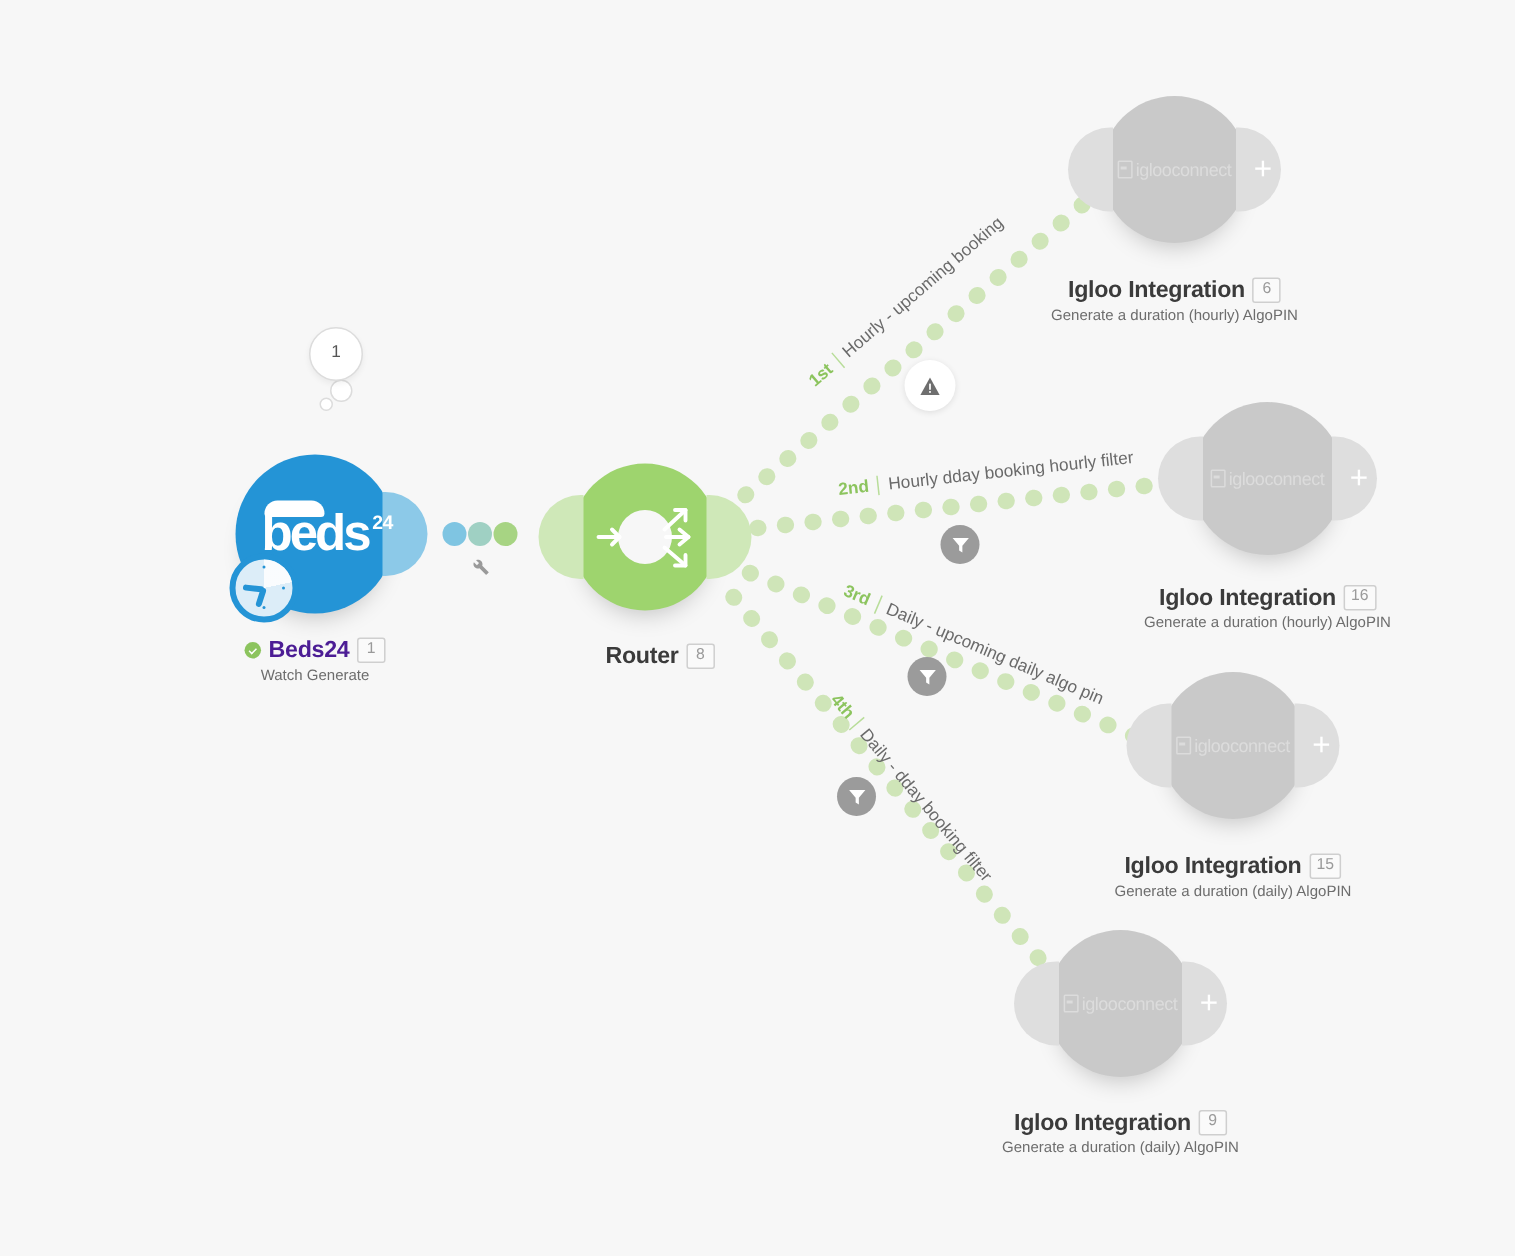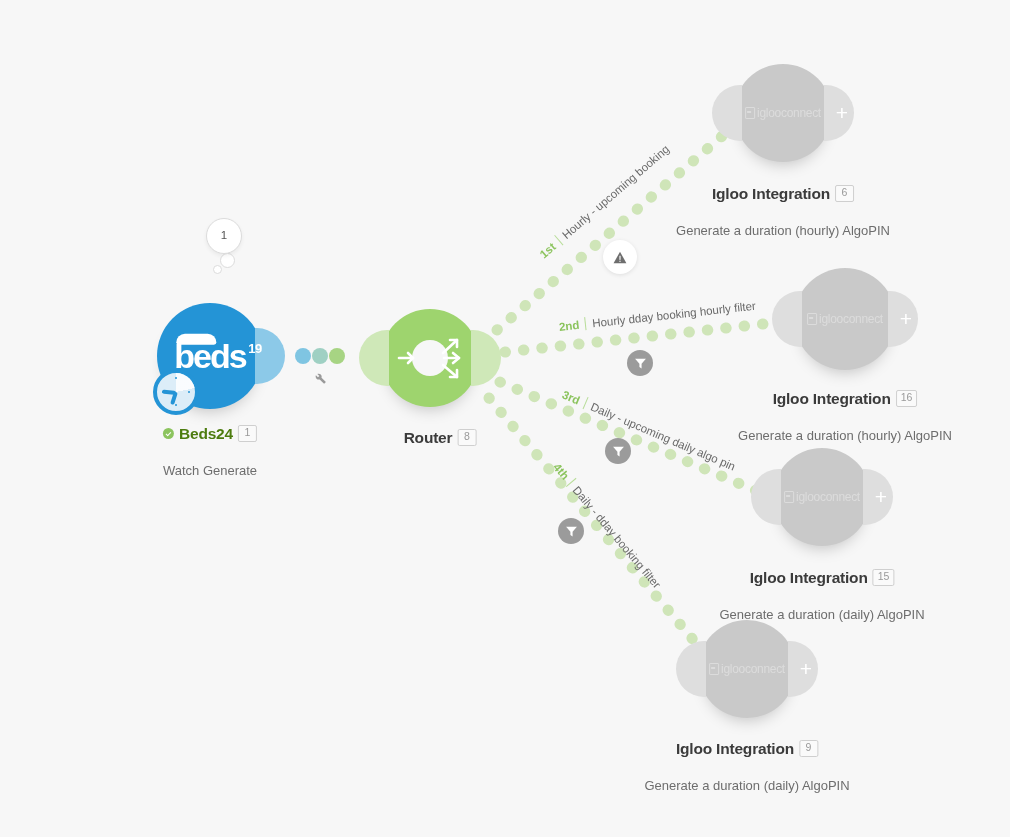--- a/index.html
+++ b/index.html
@@ -83,37 +83,37 @@
     align-items: center;
     justify-content: center;
     gap: 5px;
     line-height: 1;
   }
   .node-title {
     font-size: 15.5px;
     font-weight: bold;
     letter-spacing: -0.2px;
   }
-  .node-title.green { color: #4d7c0f; }
+  .node-title.green { color: #4c1d95; }
   .node-title.dark  { color: #3b3b3b; }
   .badge {
     display: inline-block;
     min-width: 9px;
     padding: 1px 4px 2px;
     border: 1px solid #cfcfcf;
     border-radius: 2px;
     background: #fafafa;
     color: #9a9a9a;
     font-size: 10.5px;
     line-height: 1.1;
     text-align: center;
   }
   .node-sub {
-    margin-top: 21px;
-    font-size: 13px;
+    margin-top: 3px;
+    font-size: 10px;
     color: #6d6d6d;
   }
   .status-dot {
     width: 11px; height: 11px;
     border-radius: 50%;
     background: #8cc45e;
     position: relative;
     flex: 0 0 auto;
   }
   .status-dot::after {
@@ -323,21 +323,21 @@
     <circle cx="320" cy="356" r="8" fill="#9fd0c3"></circle>
     <circle cx="337" cy="356" r="8" fill="#a7d483"></circle>
   </svg>
 
   <div class="node" style="left:210px; top:356px;">
     <div class="bubble blue" style="width:106px; height:106px;">
       <div class="port right blue" style="right:-22px;"></div>
       <div class="beds-logo">
         <div class="beds-word">
           <span class="beds-pill"></span>
-          <span>beds</span><span class="beds-sup">19</span>
+          <span>beds</span><span class="beds-sup">24</span>
         </div>
       </div>
       <div class="clock">
         <div class="wedge"></div>
         <div class="hand h"></div>
         <div class="hand m"></div>
         <div class="tick" style="left:18px; top:4px;"></div>
         <div class="tick" style="left:31px; top:18px;"></div>
         <div class="tick" style="left:18px; top:31px;"></div>
         <div class="tick" style="left:5px; top:18px;"></div>

